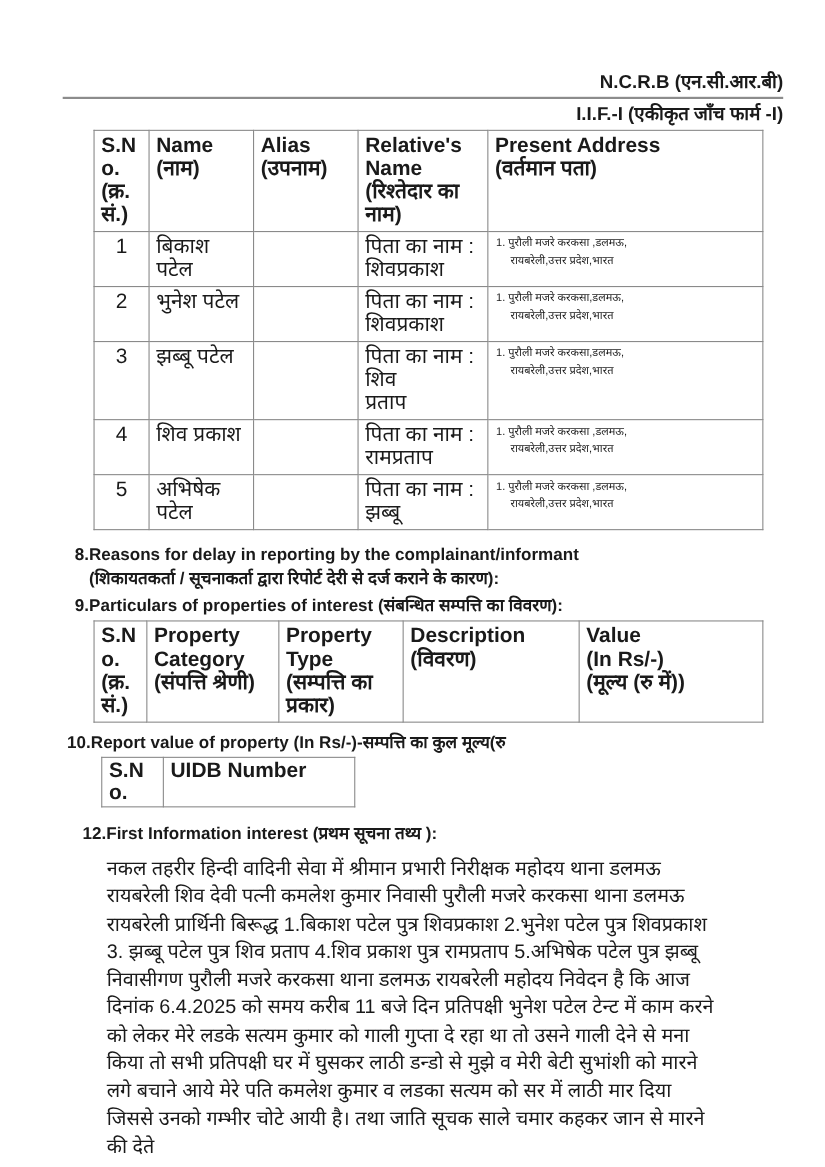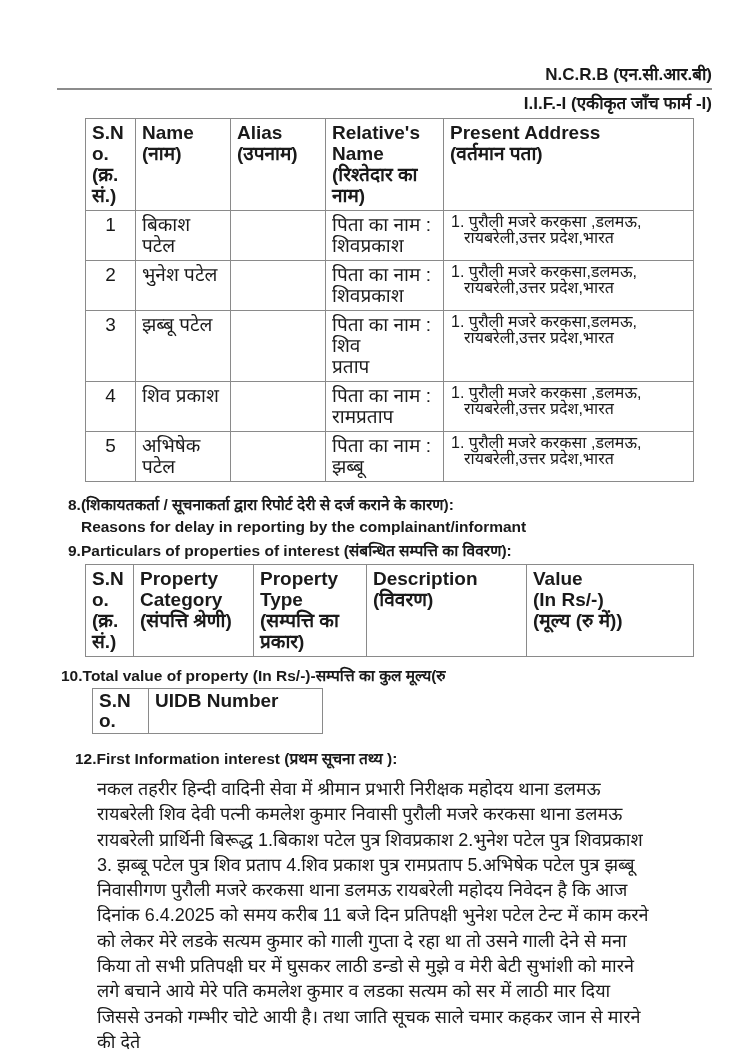--- a/index.html
+++ b/index.html
@@ -30,21 +30,21 @@
     line-height:21px;
     word-wrap:break-word;
   }
   .grid th { font-weight:bold; white-space:pre-line; }
 
   .accused-table { width:608px; margin:3px 0 0 28px; }
   .accused-table td.c-sno { text-align:center; }
   .accused-table tbody tr { height:46px; }
   .accused-table thead tr { height:50px; }
   td.c-addr {
-    font-size:16px; line-height:16px;
+    font-size:10px; line-height:16px;
     white-space:pre-line;
     padding-left:20px; text-indent:-13px;
   }
   td.c-rel { white-space:pre-line; }
 
   .props-table { width:608px; margin:2px 0 0 28px; }
   .props-table thead tr { height:66px; }
 
   .uidb-table { width:230px; margin:1px 0 0 35px; }
   .uidb-table th { white-space:normal; padding:2px 6px; line-height:20px; }
@@ -150,22 +150,22 @@
           <td class="c-rel">पिता का नाम :   झब्बू</td>
           <td class="c-addr">1. पुरौली मजरे करकसा ,डलमऊ,
 रायबरेली,उत्तर प्रदेश,भारत</td>
         </tr>
       </tbody>
     </table>
 
     <div class="sec sec8">
       <span class="sec-num">8.</span>
       <div class="sec-body">
+        <div>Reasons for delay in reporting by the complainant/informant</div>
         <div>(शिकायतकर्ता / सूचनाकर्ता द्वारा रिपोर्ट देरी से दर्ज कराने के कारण):</div>
-        <div>Reasons for delay in reporting by the complainant/informant</div>
       </div>
     </div>
 
     <div class="sec sec9">
       <span class="sec-num">9.</span>
       <div class="sec-body">Particulars of properties of interest (संबन्धित सम्पत्ति का विवरण):</div>
     </div>
 
     <table class="grid props-table">
       <colgroup>
@@ -188,21 +188,21 @@
 (विवरण)</th>
           <th>Value
 (In Rs/-)
 (मूल्य (रु में))</th>
         </tr>
       </thead>
     </table>
 
     <div class="sec sec10">
       <span class="sec-num">10.</span>
-      <div class="sec-body">Total value of property (In Rs/-)-सम्पत्ति का कुल मूल्य(रु</div>
+      <div class="sec-body">Report value of property (In Rs/-)-सम्पत्ति का कुल मूल्य(रु</div>
     </div>
 
 
     <table class="grid uidb-table">
       <colgroup>
           <col style="width:56px">
           <col style="width:174px">
         </colgroup>
       <thead>
         <tr>

